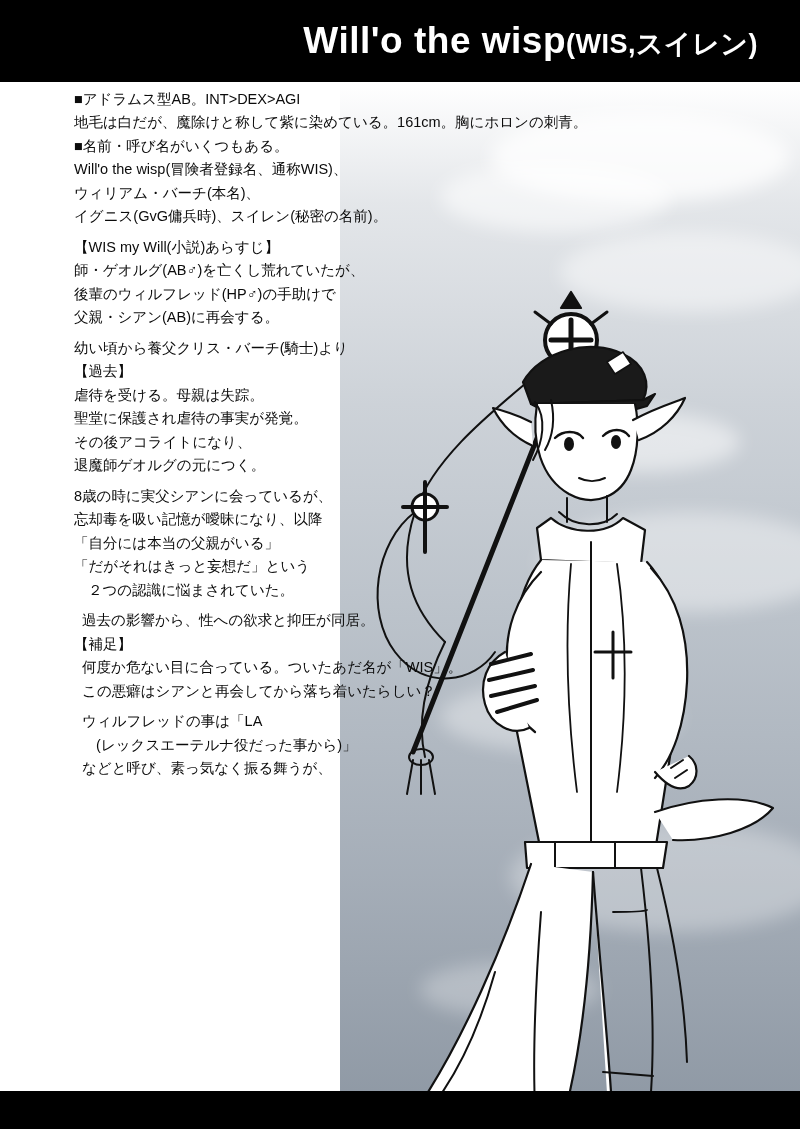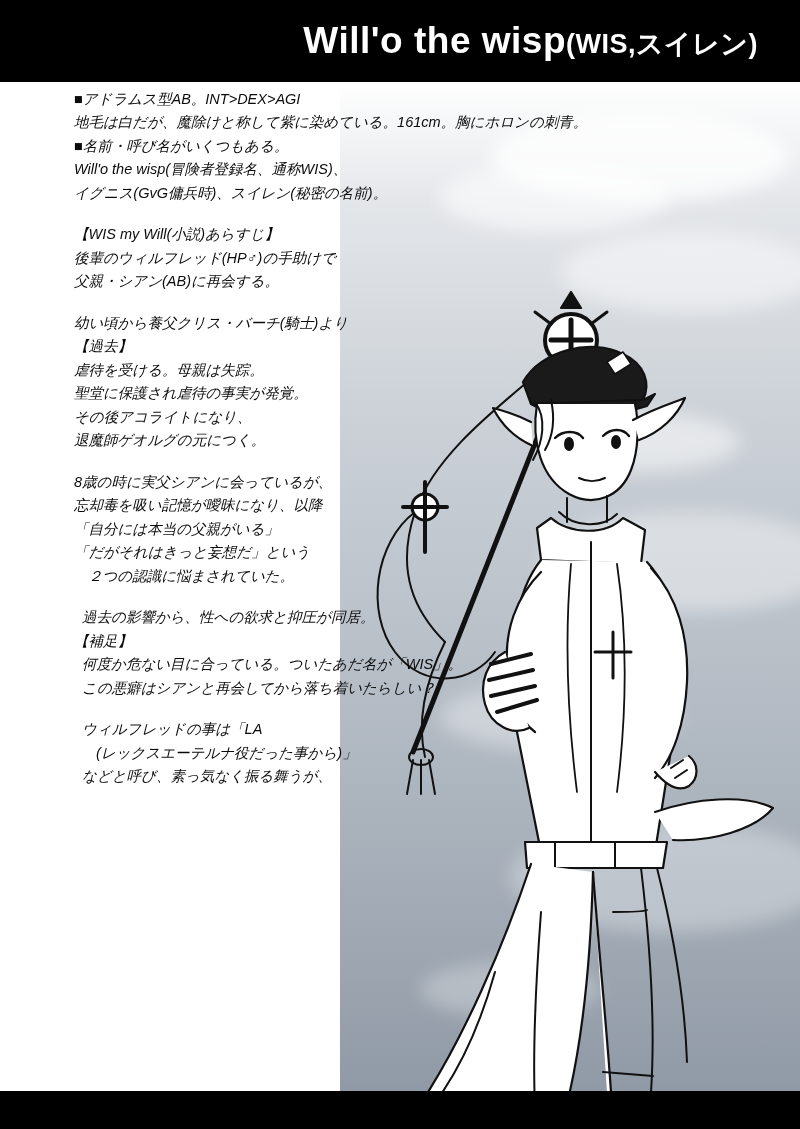--- a/index.html
+++ b/index.html
@@ -108,22 +108,22 @@
     left: 74px;
     top: 88px;
     width: 500px;
     font-size: 14.5px;
     line-height: 1.62;
     color: #0b0b0b;
     font-family: "Liberation Sans", sans-serif;
     z-index: 5;
   }
   .block { margin-bottom: 4px; }
-  .block.spacer-lg { margin-top: 18px; }
-  .line { white-space: pre; font-style: italic; }
+  .block.spacer-lg { margin-top: 7px; }
+  .line { white-space: pre; }
   .line.indent1 { padding-left: 14px; }
   .head { font-weight: normal; }
 </style>
 </head>
 <body>
 
 <div class="page">
 
   <div class="banner">
     <div class="banner-title">
@@ -227,25 +227,27 @@
     </svg>
   </div>
 
   <div class="text-column">
 
     <div class="block">
       <div class="line head">■アドラムス型AB。INT&gt;DEX&gt;AGI</div>
       <div class="line">地毛は白だが、魔除けと称して紫に染めている。161cm。胸にホロンの刺青。</div>
       <div class="line head">■名前・呼び名がいくつもある。</div>
       <div class="line">Will'o the wisp(冒険者登録名、通称WIS)、</div>
+      <div class="line">ウィリアム・バーチ(本名)、</div>
       <div class="line">イグニス(GvG傭兵時)、スイレン(秘密の名前)。</div>
     </div>
 
     <div class="block spacer-lg">
       <div class="line head">【WIS my Will(小説)あらすじ】</div>
+      <div class="line">師・ゲオルグ(AB♂)を亡くし荒れていたが、</div>
       <div class="line">後輩のウィルフレッド(HP♂)の手助けで</div>
       <div class="line">父親・シアン(AB)に再会する。</div>
     </div>
 
     <div class="block spacer-lg">
       <div class="line">幼い頃から養父クリス・バーチ(騎士)より</div>
       <div class="line head">【過去】</div>
       <div class="line">虐待を受ける。母親は失踪。</div>
       <div class="line">聖堂に保護され虐待の事実が発覚。</div>
       <div class="line">その後アコライトになり、</div>

